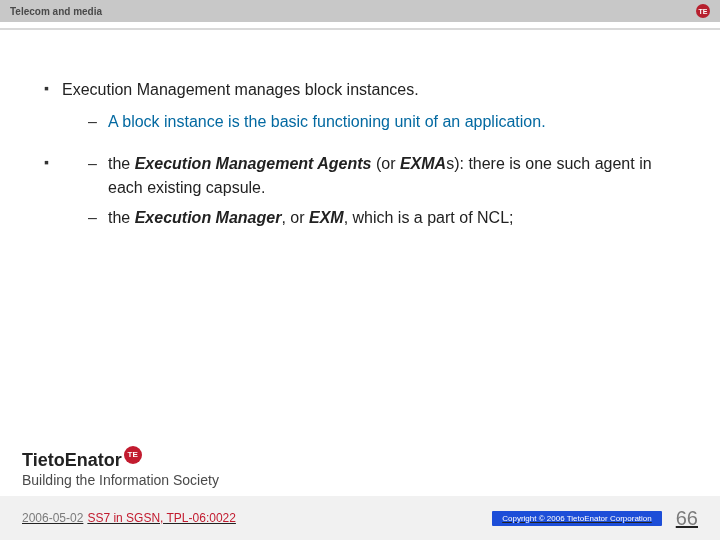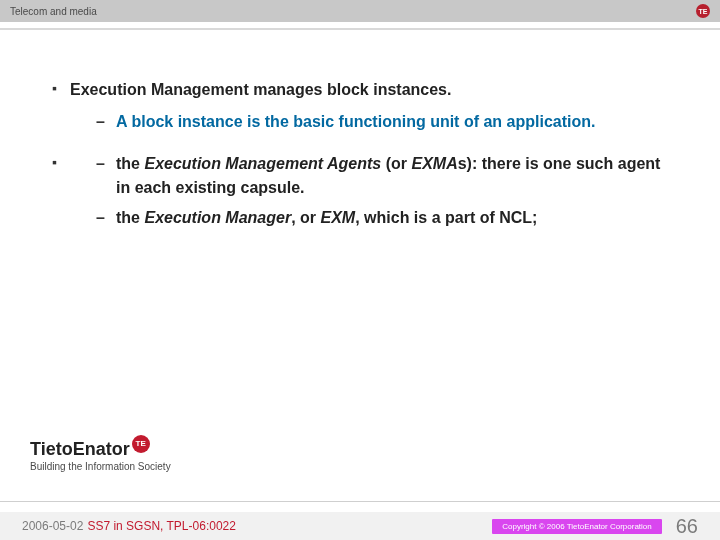--- a/index.html
+++ b/index.html
@@ -22,20 +22,21 @@
     height: 22px;
     background: #c8c8c8;
     display: flex;
     align-items: center;
     justify-content: space-between;
     padding: 0 10px;
   }
   .top-bar-text {
     font-size: 10px;
     color: #4a4a4a;
+    font-weight: bold;
   }
   .te-badge {
     width: 14px;
     height: 14px;
     border-radius: 50%;
     background: #b7202e;
     color: #fff;
     font-size: 7px;
     font-weight: bold;
     display: flex;
@@ -54,22 +55,21 @@
     margin: 30px 0 0 44px;
   }
   .content {
     margin: 48px 44px 0 44px;
     font-size: 16px;
     line-height: 1.5;
   }
   ul.bullets {
     list-style: none;
     padding: 0;
-    margin: 8px;
-    font-weight: bold;
+    margin: 0;
   }
   ul.bullets > li {
     position: relative;
     padding-left: 18px;
     margin-bottom: 18px;
   }
   ul.bullets > li::before {
     content: "\25AA";
     position: absolute;
     left: 0;
@@ -91,22 +91,21 @@
     content: "–";
     position: absolute;
     left: 0;
     top: 0;
     color: #333;
   }
   .grey-text { color: #0369a1; }
   .logo-block {
     position: absolute;
     left: 22px;
-    bottom: 68px;
-    margin-left: 8px;
+    bottom: 52px;
   }
   .logo-row {
     display: flex;
     align-items: center;
   }
   .logo-name {
     font-size: 18px;
     font-weight: bold;
     color: #222;
   }
@@ -119,50 +118,51 @@
     position: relative;
     top: -6px;
     color: #fff;
     font-size: 8px;
     font-weight: bold;
     display: flex;
     align-items: center;
     justify-content: center;
   }
   .logo-tag {
-    font-size: 10px;
+    font-size: 14px;
     color: #4a4a4a;
     margin-top: 1px;
   }
   .footer-line {
     position: absolute;
     bottom: 38px;
     left: 0;
     right: 0;
     height: 1px;
     background: #cfcfcf;
   }
   .footer {
     position: absolute;
     bottom: 0;
     left: 0;
     right: 0;
-    height: 28px;
+    height: 44px;
     background: #f1f1f1;
     display: flex;
     align-items: center;
     padding: 0 22px;
     box-sizing: border-box;
     font-size: 12px;
+    text-decoration: underline;
   }
   .footer-left { color: #7b7b7b; }
   .footer-mid { color: #c21b2f; margin-left: 4px; }
   .footer-grow { flex: 1; }
   .copyright-bar {
-    background: #d946ef;
+    background: #1d4ed8;
     color: #fff;
     font-size: 8px;
     padding: 3px 10px;
     border-radius: 1px;
     margin-right: 14px;
   }
   .page-num { color: #7b7b7b; font-size: 20px; }
 </style>
 </head>
 <body>

